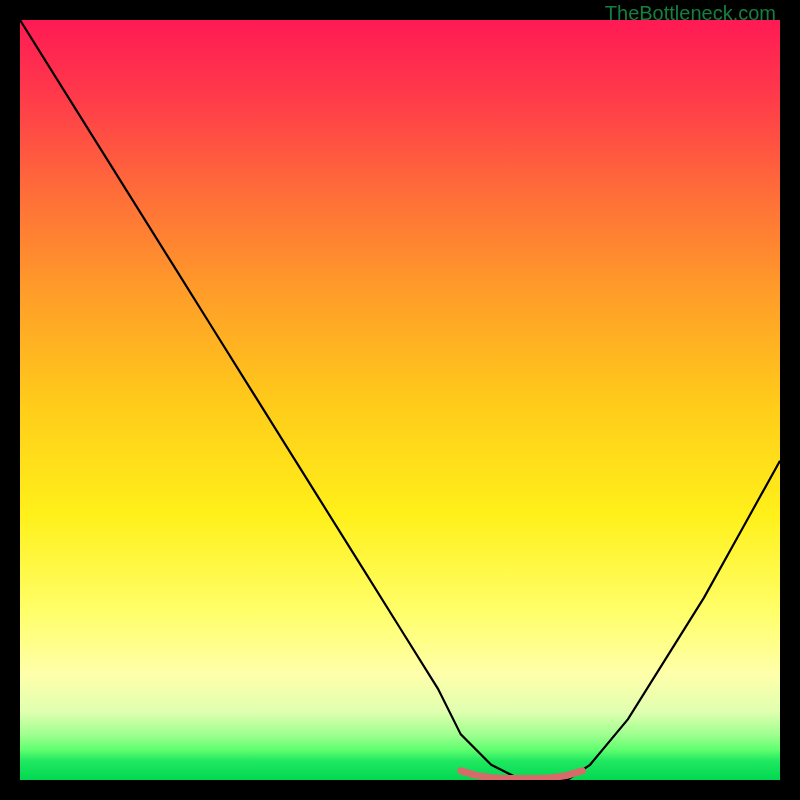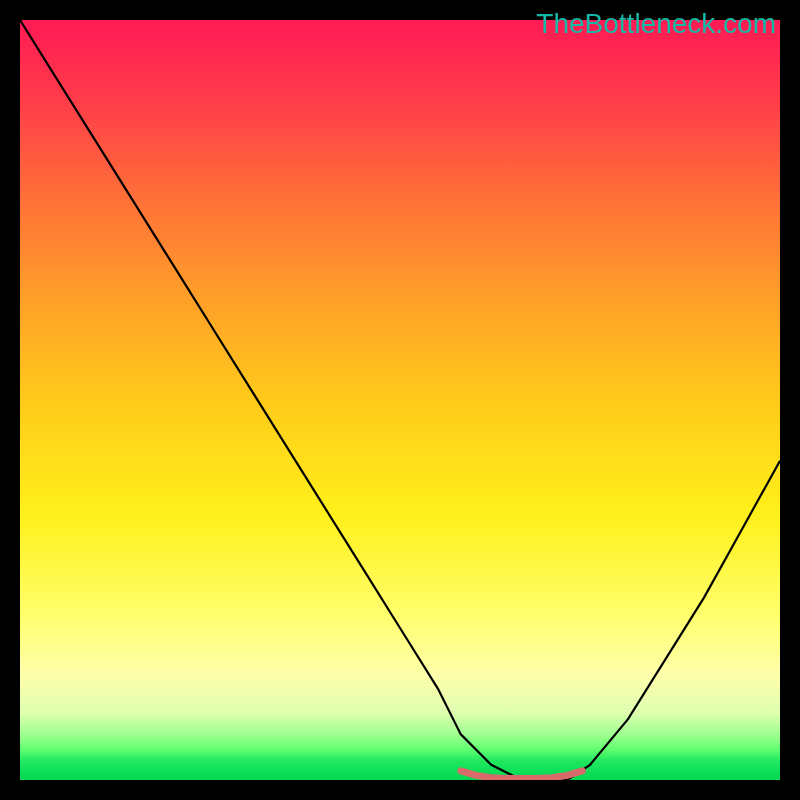--- a/index.html
+++ b/index.html
@@ -28,24 +28,24 @@
       #ffffaa 86%,
       #e0ffb0 91%,
       #a0ff90 94%,
       #60ff70 96%,
       #20e860 97.5%,
       #00d850 100%
     );
   }
   .watermark {
     position: absolute;
-    top: 8px;
+    top: 2px;
     right: 24px;
-    color: #14b8a6;
-    font-size: 28px;
+    color: #15803d;
+    font-size: 20px;
     font-weight: 500;
     z-index: 10;
   }
   svg.curve {
     position: absolute;
     left: 0;
     top: 0;
     width: 100%;
     height: 100%;
   }

